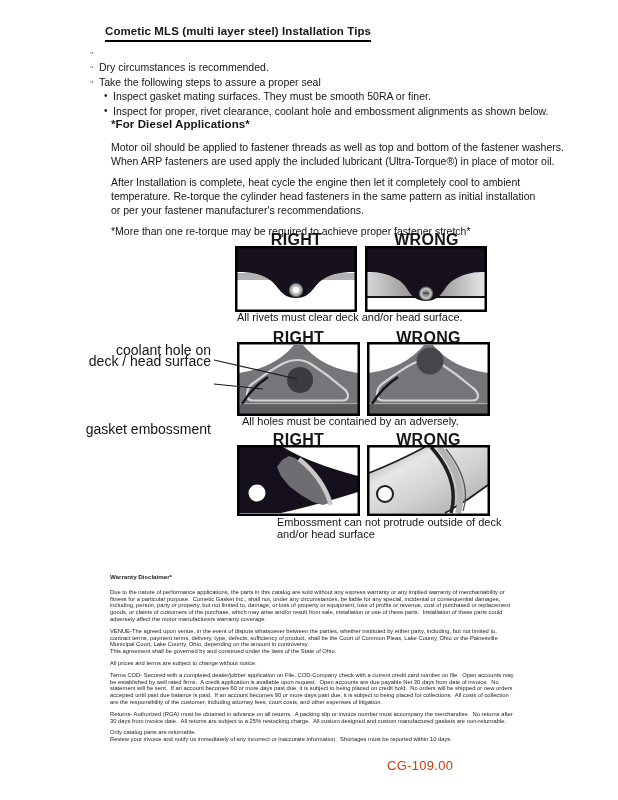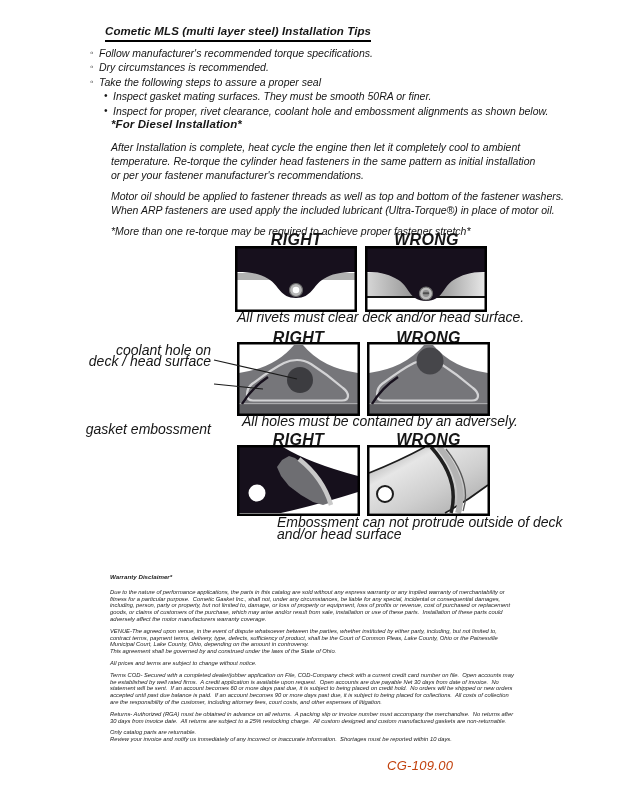--- a/index.html
+++ b/index.html
@@ -2,21 +2,21 @@
 <html><head>
 <meta charset="utf-8">
 <style>
   * { margin:0; padding:0; box-sizing:border-box; }
   html,body { width:618px; height:800px; }
   body {
     position:relative; background:#ffffff;
     font-family:"Liberation Sans","DejaVu Sans",sans-serif;
     color:#161616; overflow:hidden;
   }
-  .abs { position:absolute;font-style:italic; }
+  .abs { position:absolute; }
   .pre { white-space:pre; }
 
   .page-title {
     left:105px; top:25px; font-size:11.5px; font-weight:bold;
     padding-bottom:3px; border-bottom:2px solid #000; display:inline-block;
     letter-spacing:.1px;
   }
 
   .tips { left:90px; top:46px; font-size:10.5px; line-height:14.4px; }
   .bullet-row { display:flex; }
@@ -24,64 +24,63 @@
   .sub { margin-left:14px; }
   .sub .marker { width:9px; }
 
   .diesel { left:111px; top:117px; font-size:10.5px; line-height:14px; }
   .diesel .heading { font-size:11.5px; font-weight:bold; margin-bottom:9px; letter-spacing:.1px; }
   .diesel p { margin-bottom:7px; }
 
   .fig { left:0; width:618px; }
   .fig-head { position:absolute; font-size:16px; font-weight:bold; width:123px; text-align:center; letter-spacing:.3px; }
   .panel { position:absolute; display:block; }
-  .caption { position:absolute; font-size:14px; line-height:11.5px; }
+  .caption { position:absolute; font-size:11px; line-height:11.5px; }
   .fig-label { position:absolute; font-size:14px; line-height:11px; text-align:right; }
 
   .disclaimer { left:110px; top:574px; font-size:5.8px; line-height:6.8px; color:#222; }
   .disclaimer .heading { font-weight:bold; margin-bottom:8px; font-size:6.2px; }
   .disclaimer p { margin-bottom:5px; }
 
   .doc-number { left:387px; top:758px; font-size:13px; letter-spacing:.3px; color:#c2410c; }
 </style>
 </head>
 <body>
 
 <div class="abs page-title">Cometic MLS (multi layer steel) Installation Tips</div>
 
 <div class="abs tips">
   <div class="bullet-row">
     <span class="marker">◦</span>
-    <span>Follow manufacturer's recommended torque specifications.</span>
   </div>
   <div class="bullet-row">
     <span class="marker">◦</span>
     <span>Dry circumstances is recommended.</span>
   </div>
   <div class="bullet-row">
     <span class="marker">◦</span>
     <span>Take the following steps to assure a proper seal</span>
   </div>
   <div class="bullet-row sub">
     <span class="marker">•</span>
     <span>Inspect gasket mating surfaces.  They must be smooth 50RA or finer.</span>
   </div>
   <div class="bullet-row sub">
     <span class="marker">•</span>
     <span>Inspect for proper, rivet clearance, coolant hole and embossment alignments as shown below.</span>
   </div>
 </div>
 
 <div class="abs diesel">
-  <div class="heading">*For Diesel Installation*</div>
+  <div class="heading">*For Diesel Applications*</div>
+  <p class="pre">Motor oil should be applied to fastener threads as well as top and bottom of the fastener washers.
+When ARP fasteners are used apply the included lubricant (Ultra-Torque®) in place of motor oil.</p>
   <p class="pre">After Installation is complete, heat cycle the engine then let it completely cool to ambient
 temperature. Re-torque the cylinder head fasteners in the same pattern as initial installation
 or per your fastener manufacturer's recommendations.</p>
-  <p class="pre">Motor oil should be applied to fastener threads as well as top and bottom of the fastener washers.
-When ARP fasteners are used apply the included lubricant (Ultra-Torque®) in place of motor oil.</p>
   <p class="pre">*More than one re-torque may be required to achieve proper fastener stretch*</p>
 </div>
 
 <div class="abs fig" style="top:229px; height:100px;">
   <div class="fig-head" style="left:235px; top:2px;">RIGHT</div>
   <div class="fig-head" style="left:365px; top:2px;">WRONG</div>
 
   <svg class="panel" style="left:235px; top:17px;" width="122" height="66" viewBox="0 0 122 66">
     <rect x="0" y="0" width="122" height="66" fill="#ffffff"></rect>
     <rect x="2" y="27" width="118" height="7" fill="#b2b2b2"></rect>

